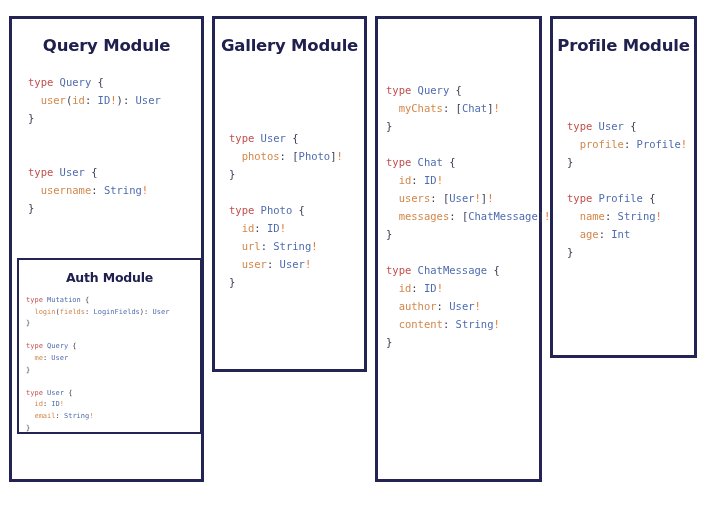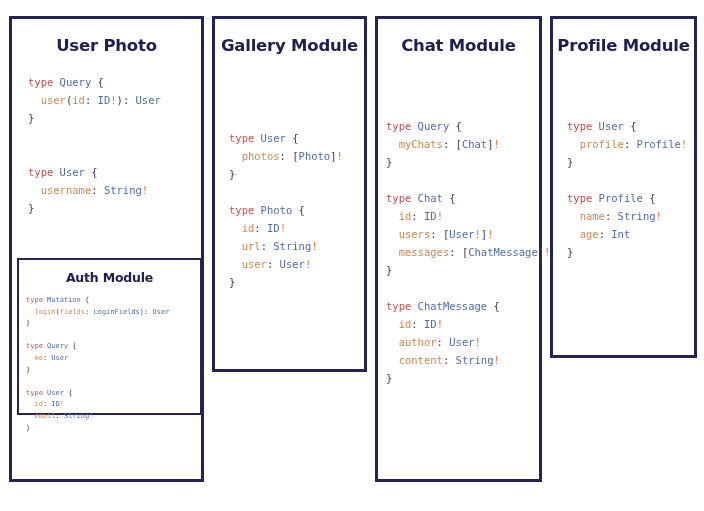--- a/index.html
+++ b/index.html
@@ -66,57 +66,56 @@
   #card-gallery .code-block   { margin: 74px 0 0 14px; }
   #card-chat .code-block      { margin: 62px 0 0 8px; }
   #card-profile .code-block   { margin: 62px 0 0 14px; }
 
   
   #card-auth {
     position: absolute;
     left: 5px;
     top: 239px;
     width: 185px;
-    height: 157px;
+    height: 176px;
     border: 2px solid #242454;
     background: #ffffff;
     box-sizing: border-box;
   }
   #card-auth .card-title {
     font-size: 12.5px;
     margin-top: 10px;
   }
   #card-auth .code {
     font-size: 7px;
     line-height: 11.6px;
   }
   #card-auth .code-block { margin: 10px 8px 0 7px; }
 </style>
 </head>
 <body>
 
 <div id="board">
 
   <div class="card" id="card-user">
-    <div class="card-title">User Photo</div>
+    <div class="card-title">Query Module</div>
     <div class="code code-block"><div><span class="kw">type </span><span class="ty">Query</span><span class="pun"> {</span></div><div><span class="pun">  </span><span class="fld">user</span><span class="pun">(</span><span class="fld">id</span><span class="pun">: </span><span class="ty">ID</span><span class="bang">!</span><span class="pun">): </span><span class="ty">User</span></div><div><span class="pun">}</span></div><div>&nbsp;</div><div>&nbsp;</div><div><span class="kw">type </span><span class="ty">User</span><span class="pun"> {</span></div><div><span class="pun">  </span><span class="fld">username</span><span class="pun">: </span><span class="ty">String</span><span class="bang">!</span></div><div><span class="pun">}</span></div></div>
 
     <div id="card-auth">
       <div class="card-title">Auth Module</div>
       <div class="code code-block"><div><span class="kw">type </span><span class="ty">Mutation</span><span class="pun"> {</span></div><div><span class="pun">  </span><span class="fld">login</span><span class="pun">(</span><span class="fld">fields</span><span class="pun">: </span><span class="ty">LoginFields</span><span class="pun">): </span><span class="ty">User</span></div><div><span class="pun">}</span></div><div>&nbsp;</div><div><span class="kw">type </span><span class="ty">Query</span><span class="pun"> {</span></div><div><span class="pun">  </span><span class="fld">me</span><span class="pun">: </span><span class="ty">User</span></div><div><span class="pun">}</span></div><div>&nbsp;</div><div><span class="kw">type </span><span class="ty">User</span><span class="pun"> {</span></div><div><span class="pun">  </span><span class="fld">id</span><span class="pun">: </span><span class="ty">ID</span><span class="bang">!</span></div><div><span class="pun">  </span><span class="fld">email</span><span class="pun">: </span><span class="ty">String</span><span class="bang">!</span></div><div><span class="pun">}</span></div></div>
     </div>
   </div>
 
   <div class="card" id="card-gallery">
     <div class="card-title">Gallery Module</div>
     <div class="code code-block"><div><span class="kw">type </span><span class="ty">User</span><span class="pun"> {</span></div><div><span class="pun">  </span><span class="fld">photos</span><span class="pun">: [</span><span class="ty">Photo</span><span class="pun">]</span><span class="bang">!</span></div><div><span class="pun">}</span></div><div>&nbsp;</div><div><span class="kw">type </span><span class="ty">Photo</span><span class="pun"> {</span></div><div><span class="pun">  </span><span class="fld">id</span><span class="pun">: </span><span class="ty">ID</span><span class="bang">!</span></div><div><span class="pun">  </span><span class="fld">url</span><span class="pun">: </span><span class="ty">String</span><span class="bang">!</span></div><div><span class="pun">  </span><span class="fld">user</span><span class="pun">: </span><span class="ty">User</span><span class="bang">!</span></div><div><span class="pun">}</span></div></div>
   </div>
 
   <div class="card" id="card-chat">
-    <div class="card-title">Chat Module</div>
     <div class="code code-block"><div><span class="kw">type </span><span class="ty">Query</span><span class="pun"> {</span></div><div><span class="pun">  </span><span class="fld">myChats</span><span class="pun">: [</span><span class="ty">Chat</span><span class="pun">]</span><span class="bang">!</span></div><div><span class="pun">}</span></div><div>&nbsp;</div><div><span class="kw">type </span><span class="ty">Chat</span><span class="pun"> {</span></div><div><span class="pun">  </span><span class="fld">id</span><span class="pun">: </span><span class="ty">ID</span><span class="bang">!</span></div><div><span class="pun">  </span><span class="fld">users</span><span class="pun">: [</span><span class="ty">User</span><span class="bang">!</span><span class="pun">]</span><span class="bang">!</span></div><div><span class="pun">  </span><span class="fld">messages</span><span class="pun">: [</span><span class="ty">ChatMessage</span><span class="pun">]</span><span class="bang">!</span></div><div><span class="pun">}</span></div><div>&nbsp;</div><div><span class="kw">type </span><span class="ty">ChatMessage</span><span class="pun"> {</span></div><div><span class="pun">  </span><span class="fld">id</span><span class="pun">: </span><span class="ty">ID</span><span class="bang">!</span></div><div><span class="pun">  </span><span class="fld">author</span><span class="pun">: </span><span class="ty">User</span><span class="bang">!</span></div><div><span class="pun">  </span><span class="fld">content</span><span class="pun">: </span><span class="ty">String</span><span class="bang">!</span></div><div><span class="pun">}</span></div></div>
   </div>
 
   <div class="card" id="card-profile">
     <div class="card-title">Profile Module</div>
     <div class="code code-block"><div><span class="kw">type </span><span class="ty">User</span><span class="pun"> {</span></div><div><span class="pun">  </span><span class="fld">profile</span><span class="pun">: </span><span class="ty">Profile</span><span class="bang">!</span></div><div><span class="pun">}</span></div><div>&nbsp;</div><div><span class="kw">type </span><span class="ty">Profile</span><span class="pun"> {</span></div><div><span class="pun">  </span><span class="fld">name</span><span class="pun">: </span><span class="ty">String</span><span class="bang">!</span></div><div><span class="pun">  </span><span class="fld">age</span><span class="pun">: </span><span class="ty">Int</span></div><div><span class="pun">}</span></div></div>
   </div>
 
 </div>
 

